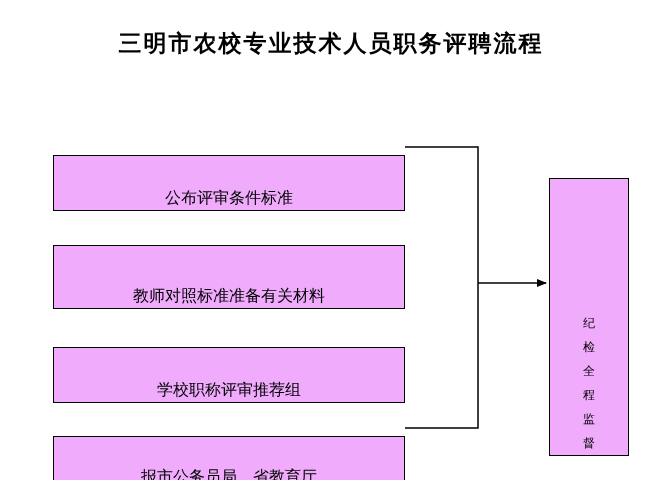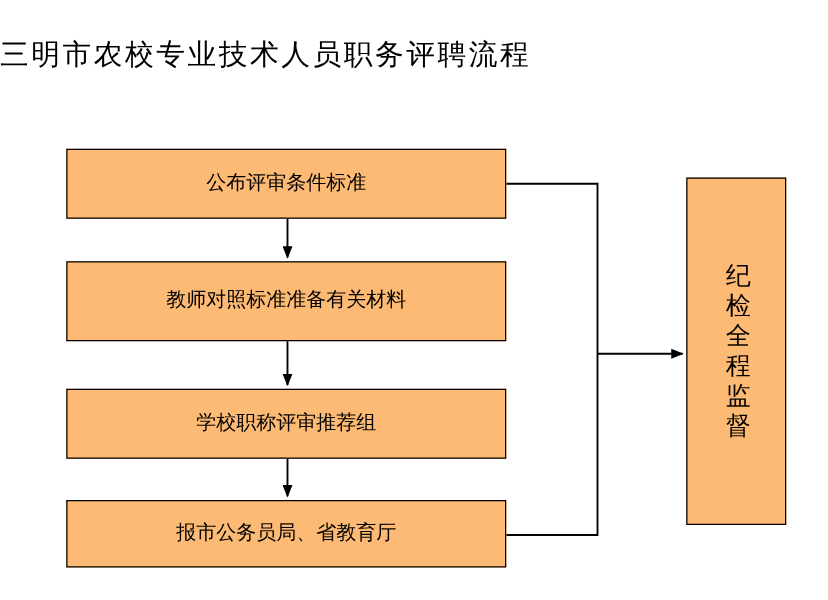--- a/index.html
+++ b/index.html
@@ -15,55 +15,57 @@
     font-family: "Liberation Serif", "DejaVu Serif", serif;
     color: #000000;
     overflow: hidden;
   }
   .title {
     position: absolute;
     left: 0;
     top: 28px;
     width: 100%;
     margin: 0;
+    text-align: center;
     font-size: 23px;
-    font-weight: normal;
+    font-weight: bold;
     letter-spacing: 2px;
   }
   .connectors {
     position: absolute;
     left: 0;
     top: 0;
     width: 662px;
     height: 480px;
   }
   .box {
     position: absolute;
     border: 1.5px solid #000000;
-    background: #fdba74;
+    background: #f0abfc;
     box-sizing: border-box;
     display: flex;
     flex-direction: column;
     align-items: center;
-    justify-content: center;
+    justify-content: flex-end;
     font-size: 16px;
     line-height: 24px;
     text-align: center;
+    margin-top: 36px;
   }
   .step { left: 53px; width: 352px; }
   .step-1 { top: 119px; height: 56px; }
   .step-2 { top: 209px; height: 64px; }
   .step-3 { top: 311px; height: 56px; }
   .step-4 { top: 400px; height: 54px; }
   .supervision { left: 549px; top: 142px; width: 80px; height: 278px; }
   .vtext {
     width: 17px;
     word-break: break-all;
     line-height: 24px;
-    font-size: 20px;
+    font-size: 12px;
     text-align: center;
   }
 </style>
 </head>
 <body>
 
 <div class="page">
 
   <h1 class="title">三明市农校专业技术人员职务评聘流程</h1>
 

